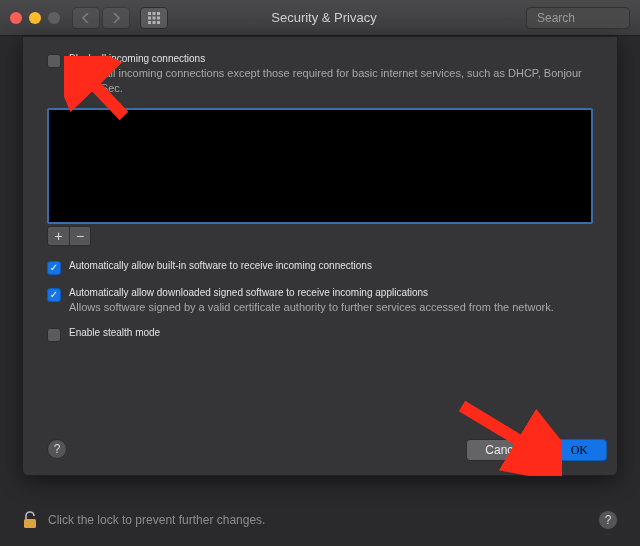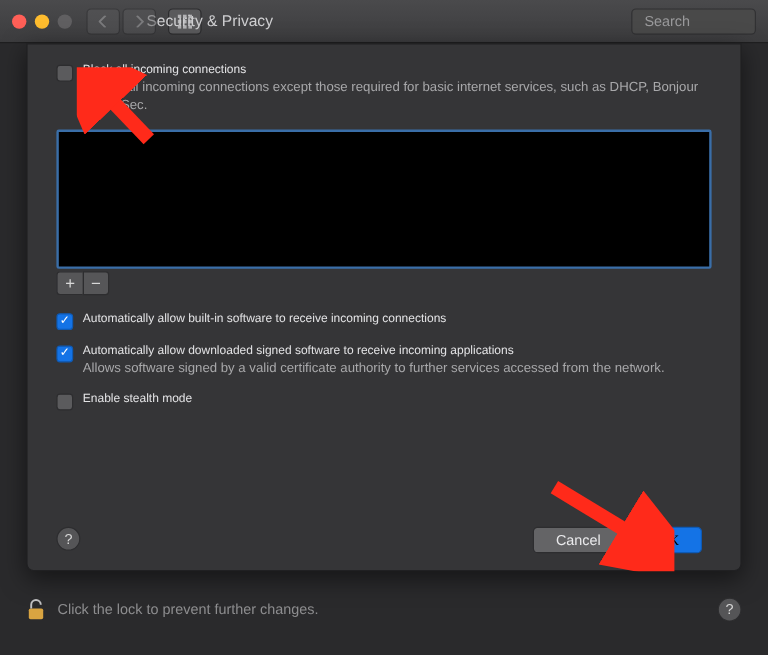--- a/index.html
+++ b/index.html
@@ -22,21 +22,21 @@
     .nav-group { display: flex; gap: 2px; margin-right: 10px; }
     .nav-btn, .grid-btn {
       width: 28px; height: 22px; border-radius: 4px;
       background: #5a5a5c; border: 1px solid #2c2c2e;
       display: flex; align-items: center; justify-content: center;
       color: #b3b3b5; cursor: pointer;
     }
     .nav-btn.disabled { opacity: .5; }
     .grid-btn { margin-right: 14px; }
     .title {
-      flex: 1; font-size: 13px; color: #cfcfd1;
+      flex: 1; text-align: center; font-size: 13px; color: #cfcfd1;
       margin-left: -60px;
     }
     .search {
       width: 104px; height: 22px; border-radius: 4px;
       background: #494949; border: 1px solid #313133;
       display: flex; align-items: center; padding: 0 6px; color: #9a9a9c;
     }
     .search svg { margin-right: 4px; }
     .search-input {
       background: transparent; border: none; outline: none;
@@ -76,42 +76,42 @@
       border: 1px solid #2d2d2f; color: #d8d8d8;
       display: flex; align-items: center; justify-content: center;
       font-size: 14px; cursor: pointer;
     }
     .sqbtn:first-child { border-right: none; border-radius: 3px 0 0 3px; }
     .sqbtn:last-child { border-radius: 0 3px 3px 0; }
 
     .section { margin-bottom: 12px; }
 
     .sheet-foot {
-      position: absolute; right: 32px; bottom: 14px;
+      position: absolute; right: 10px; bottom: 14px;
       display: flex; align-items: center; gap: 10px;
     }
     .help {
       width: 20px; height: 20px; border-radius: 50%;
       background: #555557; border: 1px solid #2d2d2f;
       color: #d8d8d8; display: flex; align-items: center; justify-content: center;
       font-size: 12px; cursor: pointer;
     }
     .btn {
       height: 22px; padding: 0 18px; border-radius: 4px;
       background: #646466; border: 1px solid #2d2d2f;
       color: #eaeaec; font-size: 12px; cursor: pointer;
       display: flex; align-items: center;
     }
     .btn.primary { background: #1473e6; border-color: #0e5ab5; color: #000000; font-family: Liberation Serif, serif; }
 
     .help-left { position: absolute; left: 24px; bottom: 16px; }
 
     
     .winfoot {
-      position: absolute; bottom: 12px; left: 0; right: 0;
+      position: absolute; bottom: 0; left: 0; right: 0;
       padding: 14px 22px 16px 22px;
       display: flex; align-items: center;
     }
     .lock { width: 16px; height: 20px; margin-right: 10px; display: flex; align-items: center; justify-content: center; }
     .locktext { font-size: 12px; color: #8d8d8f; flex: 1; }
     .advanced {
       height: 22px; padding: 0 12px; border-radius: 4px;
       background: #646466; border: 1px solid #2d2d2f;
       color: #eaeaec; font-size: 12px; cursor: pointer; margin-right: 10px;
     }

